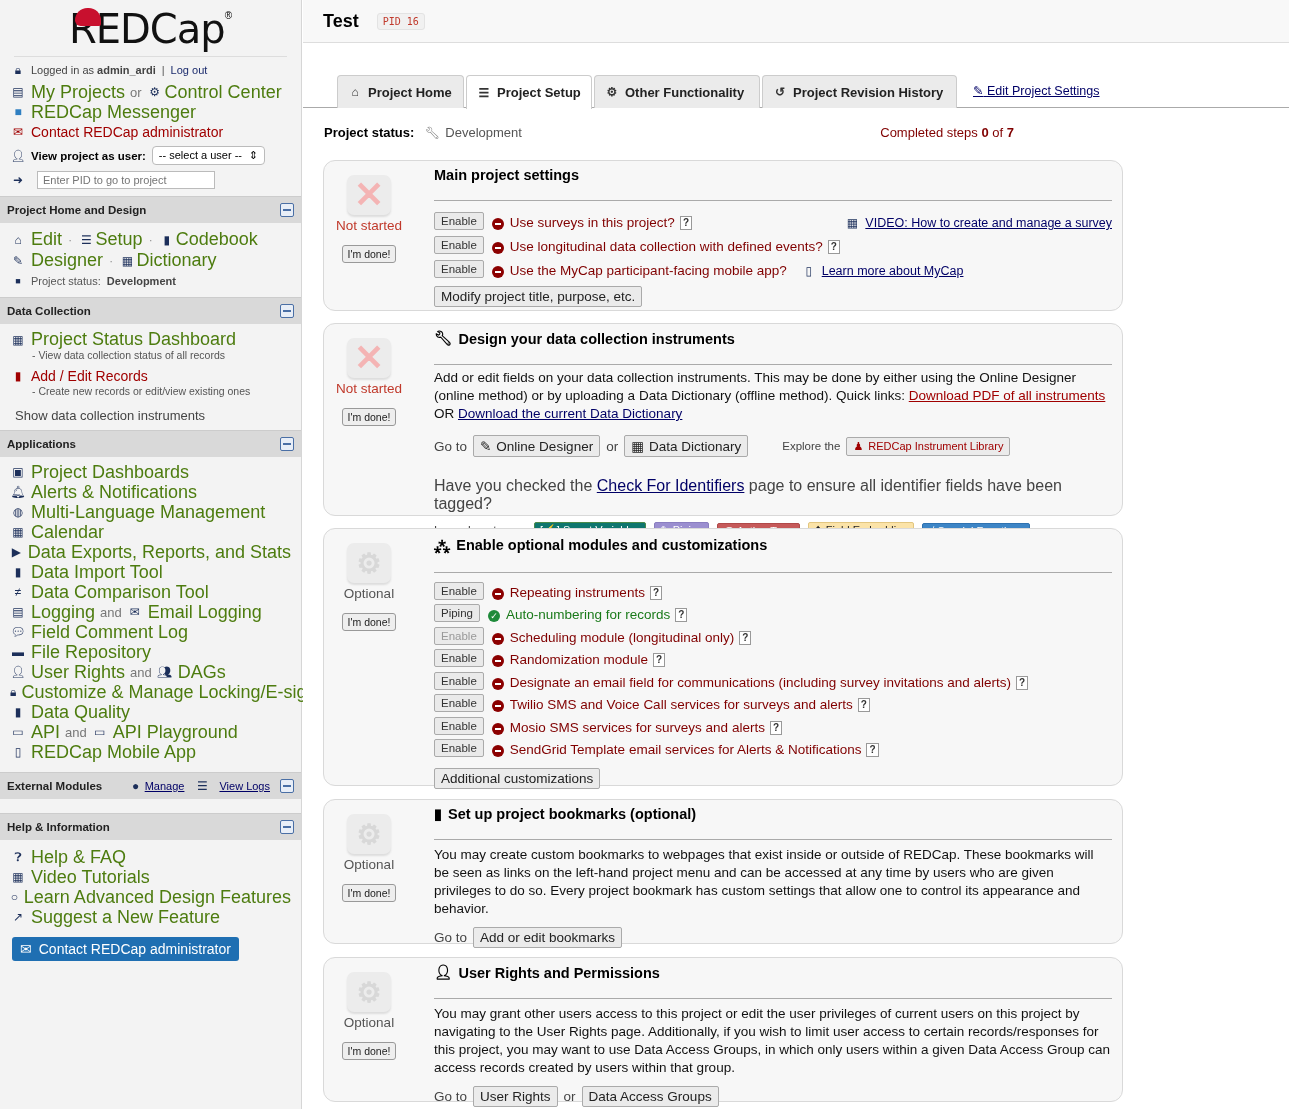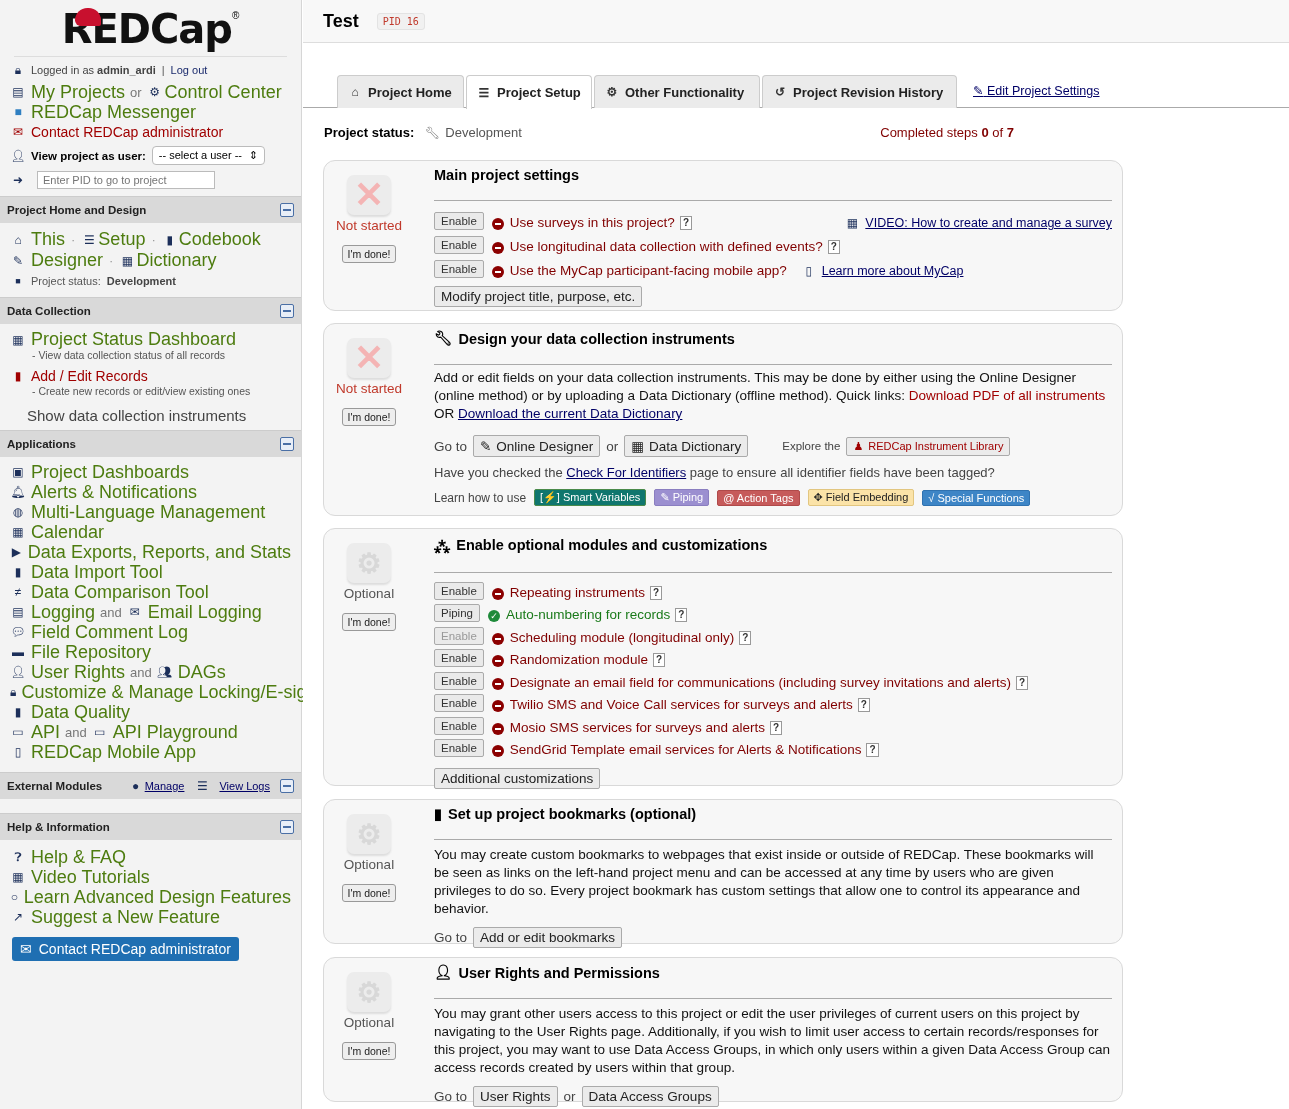--- a/index.html
+++ b/index.html
@@ -1,21 +1,21 @@
 <!DOCTYPE html>
 <html><head>
 <meta charset="utf-8">
 <style>
 *{box-sizing:border-box;margin:0;padding:0}
 html,body{width:1289px;height:1109px;overflow:hidden;background:#fff;font-family:"Liberation Sans",sans-serif;font-size:13px;color:#000}
 a{color:#000066;text-decoration:none}
 #sidebar{position:absolute;left:0;top:0;width:302px;height:1109px;background:#f3f3f3;border-right:1px solid #d6d6d6}
 #main{position:absolute;left:303px;top:0;width:986px;height:1109px;background:#fff}
 .logo{height:56px;text-align:center;padding-top:6px;position:relative}
-.logo .word{font-size:40px;font-weight:bold;color:#111;letter-spacing:-1px;font-family:"DejaVu Sans",sans-serif}
+.logo .word{font-size:40px;font-weight:normal;color:#111;letter-spacing:-1px;font-family:"DejaVu Sans",sans-serif}
 .logo .reg{font-size:10px;vertical-align:top;position:relative;top:4px}
 .logo .cap{position:absolute;left:75px;top:8px;width:26px;height:18px;background:#c8102e;border-radius:13px 13px 2px 6px}
 .sb-sep{margin:0 14px 0 14px;border-top:1px solid #ddd}
 .sb-line{display:flex;align-items:center;padding:0 10px;white-space:nowrap}
 .ic{display:inline-block;width:16px;text-align:center;margin-right:5px;font-size:12px;color:#1c2f5a}
 .navy{color:#4d7c0f;font-size:18px}
 .red{color:#a00000}
 .grey-and{color:#777;margin:0 5px}
 .sel{margin-left:6px;border:1px solid #bbb;border-radius:4px;background:#fff;font-size:11px;padding:2px 6px;width:113px;display:flex;justify-content:space-between}
 .pid-in{margin-left:6px;border:1px solid #bbb;background:#fff;font-size:11px;padding:2px 5px;width:178px;color:#999}
@@ -51,21 +51,21 @@
 .btn{border:1px solid #aaa;background:#eaeaea;border-radius:2px;font-size:11.5px;padding:2px 6px;color:#333;margin-right:8px}
 .btn.dis{color:#999}
 .big-btn{display:inline-flex;align-items:center;gap:5px;border:1px solid #aaa;background:#ebebeb;border-radius:2px;font-size:13.5px;padding:2px 6px;color:#222}
 .minus{display:inline-block;width:12px;height:12px;border-radius:50%;background:#8b0000;position:relative;margin-right:6px;flex:none}
 .minus::after{content:"";position:absolute;left:3px;right:3px;top:5px;height:2px;background:#fff}
 .check{display:inline-flex;width:12px;height:12px;border-radius:50%;background:#1e8a3a;color:#fff;font-size:9px;align-items:center;justify-content:center;margin-right:6px}
 .opt-red{color:#800000}
 .opt-green{color:#1a7a1a}
 .q{display:inline-block;margin-left:5px;font-size:10px;border:1px solid #999;background:#fff;padding:0 2px;line-height:12px;color:#333;font-weight:bold}
 .para{font-size:13.5px;line-height:18px;color:#111;margin-top:6px}
-.ulred{color:#a00000;}
+.ulred{color:#a00000;text-decoration:underline}
 .ulblue{color:#000066;text-decoration:underline}
 .goto{display:flex;align-items:center;gap:6px;font-size:13.5px;color:#444}
 .badge{font-size:11px;padding:1px 5px;border-radius:2px;margin-right:8px;border:1px solid}
 </style>
 </head>
 <body>
 
 <div id="sidebar">
   <div class="logo">
     <div class="cap"></div>
@@ -106,21 +106,21 @@
     <input class="pid-in" placeholder="Enter PID to go to project" style="">
   </div>
 
   <div class="sb-head" style="margin-top:4px">
     <span>Project Home and Design</span>
     <span class="collapse"></span>
   </div>
   <div class="sb-body">
     <div class="sb-line" style="height:21px">
       <span class="ic">⌂</span>
-      <a class="navy">This</a>
+      <a class="navy">Edit</a>
       <span class="dot">·</span>
       <span class="ic" style="margin-right:1px">☰</span>
       <a class="navy">Setup</a>
       <span class="dot">·</span>
       <span class="ic" style="margin-right:1px">▮</span>
       <a class="navy">Codebook</a>
     </div>
     <div class="sb-line" style="height:21px">
       <span class="ic">✎</span>
       <a class="navy">Designer</a>
@@ -142,21 +142,21 @@
     <div class="sb-line" style="height:19px">
       <span class="ic">▦</span>
       <a class="navy">Project Status Dashboard</a>
     </div>
     <div class="sub" style="height:17px">- View data collection status of all records</div>
     <div class="sb-line" style="height:19px">
       <span class="ic red">▮</span>
       <a class="red" style="font-size:14px">Add / Edit Records</a>
     </div>
     <div class="sub" style="height:17px">- Create new records or edit/view existing ones</div>
-    <div style="padding-left:27px;font-size:15px;color:#444;height:22px;line-height:28px">Show data collection instruments</div>
+    <div style="padding-left:15px;font-size:13px;color:#444;height:22px;line-height:28px">Show data collection instruments</div>
   </div>
 
   <div class="sb-head">
     <span>Applications</span>
     <span class="collapse"></span>
   </div>
   <div class="sb-body" style="padding-top:5px">
     <div class="sb-line" style="height:20px">
         <span class="ic">▣</span>
         <a class="navy">Project Dashboards</a>
@@ -369,21 +369,21 @@
         <span class="big-btn">
             <span>▦</span>
             <span>Data Dictionary</span>
           </span>
         <span style="font-size:11.5px;margin-left:28px">Explore the</span>
         <span class="big-btn" style="font-size:11px;color:#a00000">
             <span>♟</span>
             <span>REDCap Instrument Library</span>
           </span>
       </div>
-      <div style="margin-top:8px;font-size:13px;color:#444">
+      <div style="margin-top:20px;font-size:16px;color:#444">
         <span>Have you checked the</span>
         <a class="ulblue">Check For Identifiers</a>
         <span>page to ensure all identifier fields have been tagged?</span>
       </div>
       <div style="margin-top:9px;display:flex;align-items:center;font-size:12px;color:#444" id="badges">
         <span style="margin-right:8px">Learn how to use</span>
         <span class="badge" style="background:#0f766e;color:#fff;border-color:#4a8a4a">[⚡] Smart Variables</span>
         <span class="badge" style="background:#9b8fd0;color:#fff;border-color:#8a7ec0">✎ Piping</span>
         <span class="badge" style="background:#c65a5a;color:#fff;border-color:#b04a4a">@ Action Tags</span>
         <span class="badge" style="background:#fbe3a8;color:#222;border-color:#e2c680">✥ Field Embedding</span>

